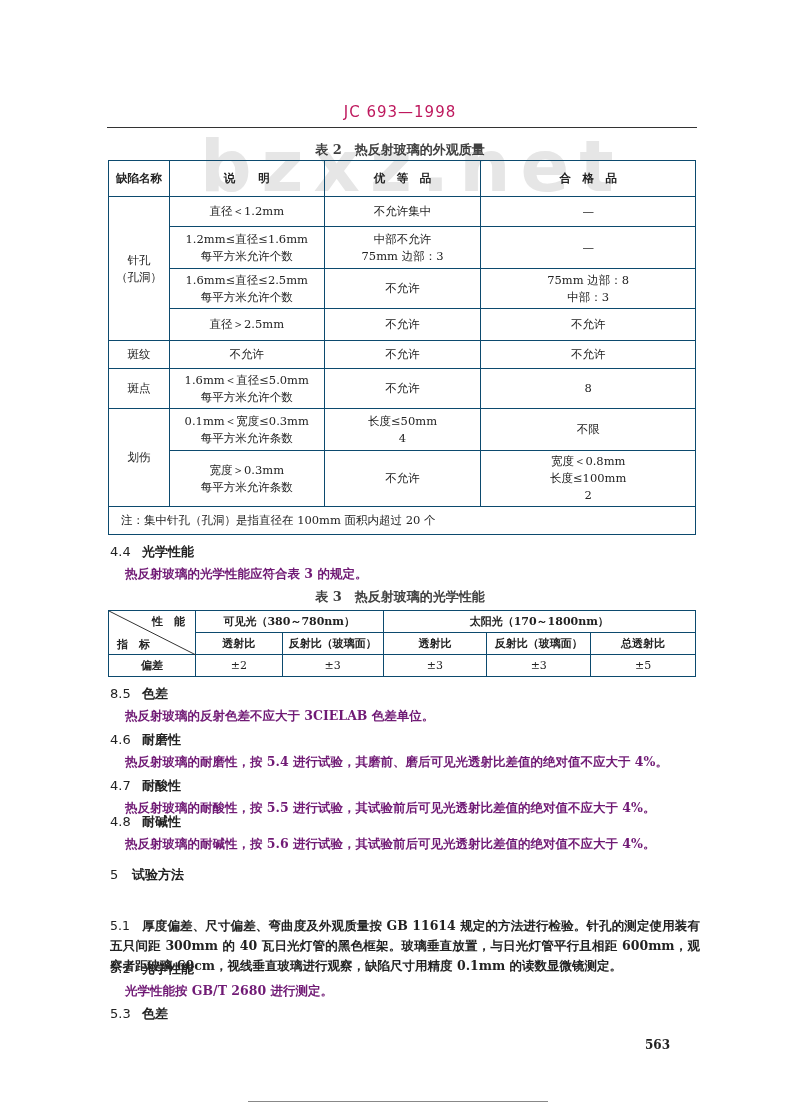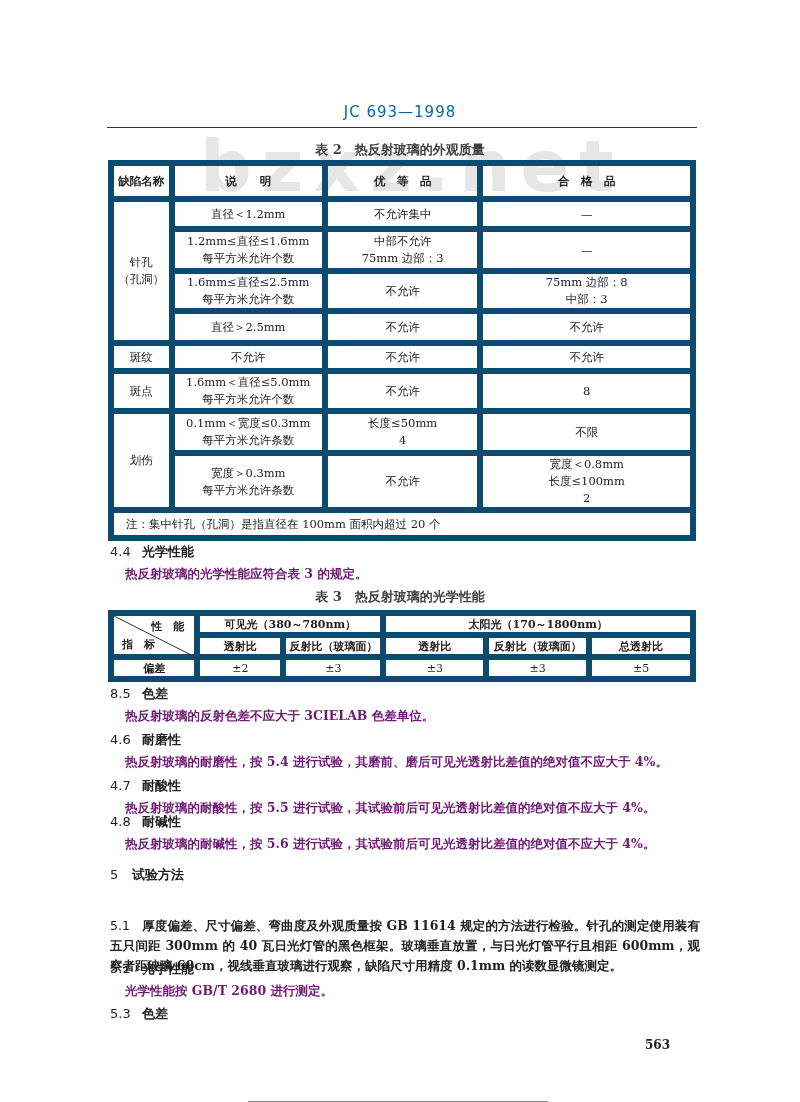--- a/index.html
+++ b/index.html
@@ -4,32 +4,32 @@
 <style>
   html, body { margin: 0; padding: 0; }
   body {
     width: 800px; height: 1102px; position: relative; overflow: hidden;
     background: #ffffff; color: #1a1a1a;
     font-family: "DejaVu Serif", "Liberation Serif", serif;
   }
   .abs { position: absolute; }
   .header-code {
     left: 0; width: 800px; top: 103px; text-align: center;
-    font-family: "DejaVu Sans", sans-serif; font-size: 15px; letter-spacing: 1px; color: #0369a1;
+    font-family: "DejaVu Sans", sans-serif; font-size: 15px; letter-spacing: 1px; color: #be185d;
   }
   .header-rule { left: 107px; top: 127px; width: 590px; height: 0; border-top: 1.5px solid #333; }
   .watermark {
     left: 200px; top: 130px; font-family: "DejaVu Sans", sans-serif; font-weight: bold;
     font-size: 72px; color: #e6e6e6; letter-spacing: 10px; z-index: 0; line-height: 1;
   }
   .caption {
     left: 0; width: 800px; text-align: center; font-size: 13px; font-weight: bold; color: #404040;
   }
   table { border-collapse: collapse; position: absolute; z-index: 1; }
-  td, th { border: 6px solid #0c4a6e; text-align: center; vertical-align: middle;
+  td, th { border: 1px solid #0c4a6e; text-align: center; vertical-align: middle;
     font-size: 11.5px; line-height: 17px; font-weight: normal; color: #222; padding: 0; }
   th { font-weight: bold; }
   .t2 { left: 108px; top: 160px; width: 588px; }
   .t2 td.note { text-align: left; padding-left: 12px; }
   .t3 { left: 108px; top: 610px; width: 588px; }
   .t3 td, .t3 th { font-size: 11px; line-height: 15px; }
   .diag { position: relative; }
   .diag svg { position: absolute; left: 0; top: 0; }
   .diag .tr { position: absolute; right: 10px; top: 3px; font-weight: bold; }
   .diag .bl { position: absolute; left: 8px; bottom: 2px; font-weight: bold; }

